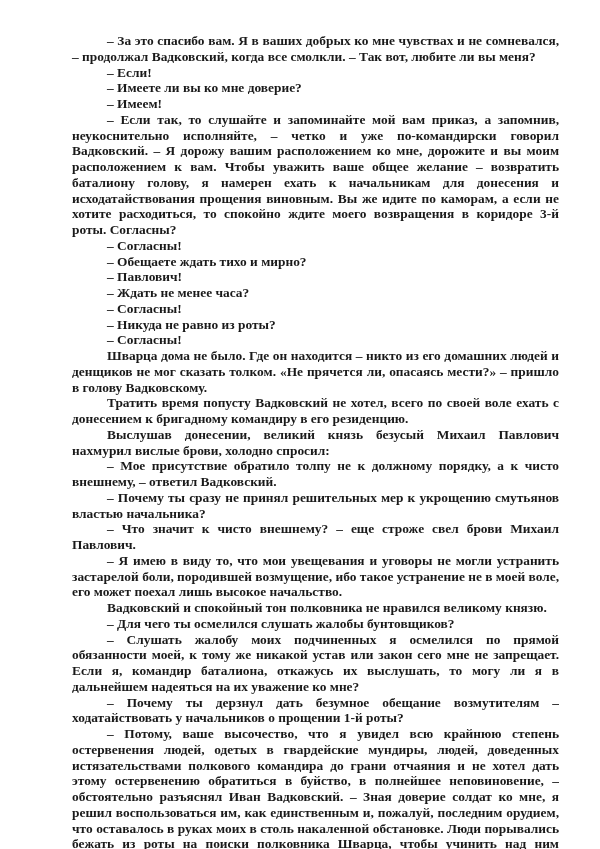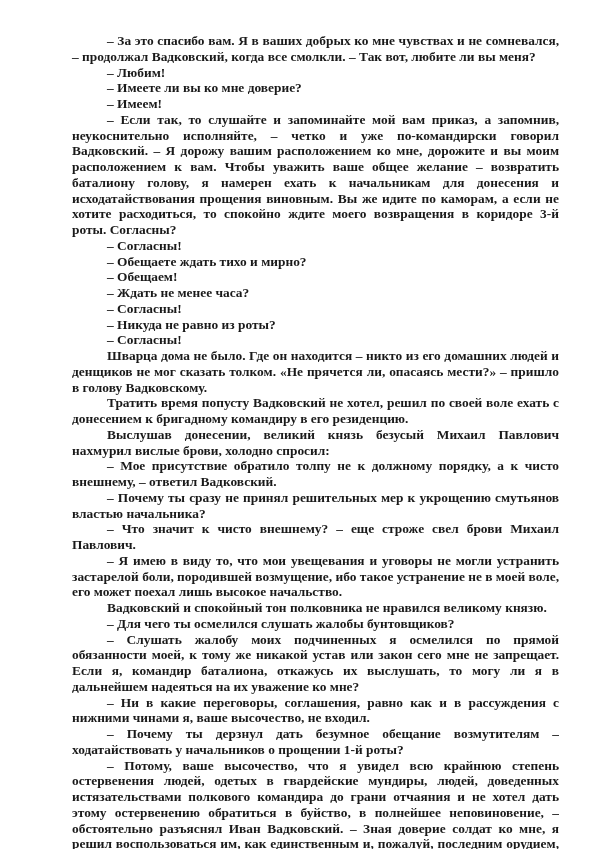--- a/index.html
+++ b/index.html
@@ -20,37 +20,36 @@
     text-align: justify;
     hyphens: none;
     font-weight: bold;
   }
 </style>
 </head>
 <body>
 
 <div class="page">
   <p>– За это спасибо вам. Я в ваших добрых ко мне чувствах и не сомневался, – продолжал Вадковский, когда все смолкли. – Так вот, любите ли вы меня?</p>
-  <p>– Любим!</p>
+  <p>– Если!</p>
   <p>– Имеете ли вы ко мне доверие?</p>
   <p>– Имеем!</p>
   <p>– Если так, то слушайте и запоминайте мой вам приказ, а запомнив, неукоснительно исполняйте, – четко и уже по-командирски говорил Вадковский. – Я дорожу вашим расположением ко мне, дорожите и вы моим расположением к вам. Чтобы уважить ваше общее желание – возвратить баталиону голову, я намерен ехать к начальникам для донесения и исходатайствования прощения виновным. Вы же идите по каморам, а если не хотите расходиться, то спокойно ждите моего возвращения в коридоре 3-й роты. Согласны?</p>
   <p>– Согласны!</p>
   <p>– Обещаете ждать тихо и мирно?</p>
-  <p>– Обещаем!</p>
+  <p>– Павлович!</p>
   <p>– Ждать не менее часа?</p>
   <p>– Согласны!</p>
   <p>– Никуда не равно из роты?</p>
   <p>– Согласны!</p>
   <p>Шварца дома не было. Где он находится – никто из его домашних людей и денщиков не мог сказать толком. «Не прячется ли, опасаясь мести?» – пришло в голову Вадковскому.</p>
-  <p>Тратить время попусту Вадковский не хотел, решил по своей воле ехать с донесением к бригадному командиру в его резиденцию.</p>
+  <p>Тратить время попусту Вадковский не хотел, всего по своей воле ехать с донесением к бригадному командиру в его резиденцию.</p>
   <p>Выслушав донесении, великий князь безусый Михаил Павлович нахмурил вислые брови, холодно спросил:</p>
   <p>– Мое присутствие обратило толпу не к должному порядку, а к чисто внешнему, – ответил Вадковский.</p>
   <p>– Почему ты сразу не принял решительных мер к укрощению смутьянов властью начальника?</p>
   <p>– Что значит к чисто внешнему? – еще строже свел брови Михаил Павлович.</p>
   <p>– Я имею в виду то, что мои увещевания и уговоры не могли устранить застарелой боли, породившей возмущение, ибо такое устранение не в моей воле, его может поехал лишь высокое начальство.</p>
   <p>Вадковский и спокойный тон полковника не нравился великому князю.</p>
   <p>– Для чего ты осмелился слушать жалобы бунтовщиков?</p>
   <p>– Слушать жалобу моих подчиненных я осмелился по прямой обязанности моей, к тому же никакой устав или закон сего мне не запрещает. Если я, командир баталиона, откажусь их выслушать, то могу ли я в дальнейшем надеяться на их уважение ко мне?</p>
-  <p>– Ни в какие переговоры, соглашения, равно как и в рассуждения с нижними чинами я, ваше высочество, не входил.</p>
   <p>– Почему ты дерзнул дать безумное обещание возмутителям – ходатайствовать у начальников о прощении 1-й роты?</p>
   <p>– Потому, ваше высочество, что я увидел всю крайнюю степень остервенения людей, одетых в гвардейские мундиры, людей, доведенных истязательствами полкового командира до грани отчаяния и не хотел дать этому остервенению обратиться в буйство, в полнейшее неповиновение, – обстоятельно разъяснял Иван Вадковский. – Зная доверие солдат ко мне, я решил воспользоваться им, как единственным и, пожалуй, последним орудием, что оставалось в руках моих в столь накаленной обстановке. Люди порывались бежать из роты на поиски полковника Шварца, чтобы учинить над ним расправу. Люди могли разбежаться по полку и все баталионы привести в брожение. Я смотрю на события трезво: полк, самовольно вырвавшийся за ворота полкового двора, укротить не так-то легко. Вполне возможно, что если бы я своим обещанием не приковал их к коридору 3-ей роты, то могли</p>
 </div>
 
 </body></html>

